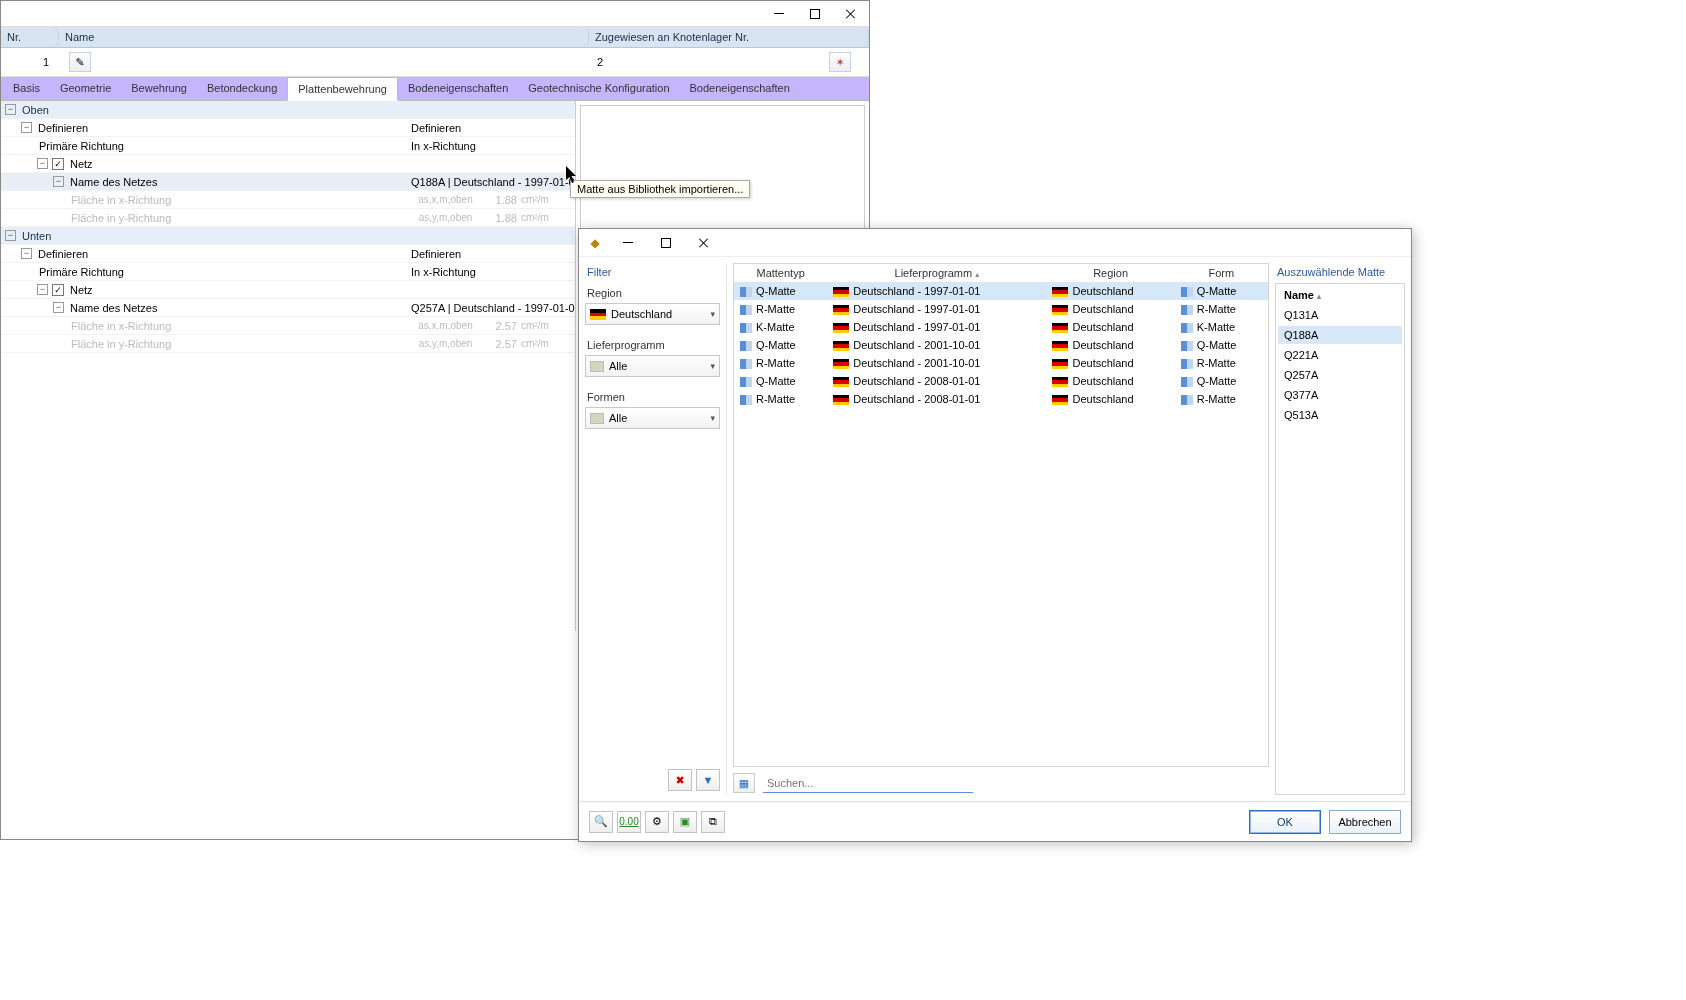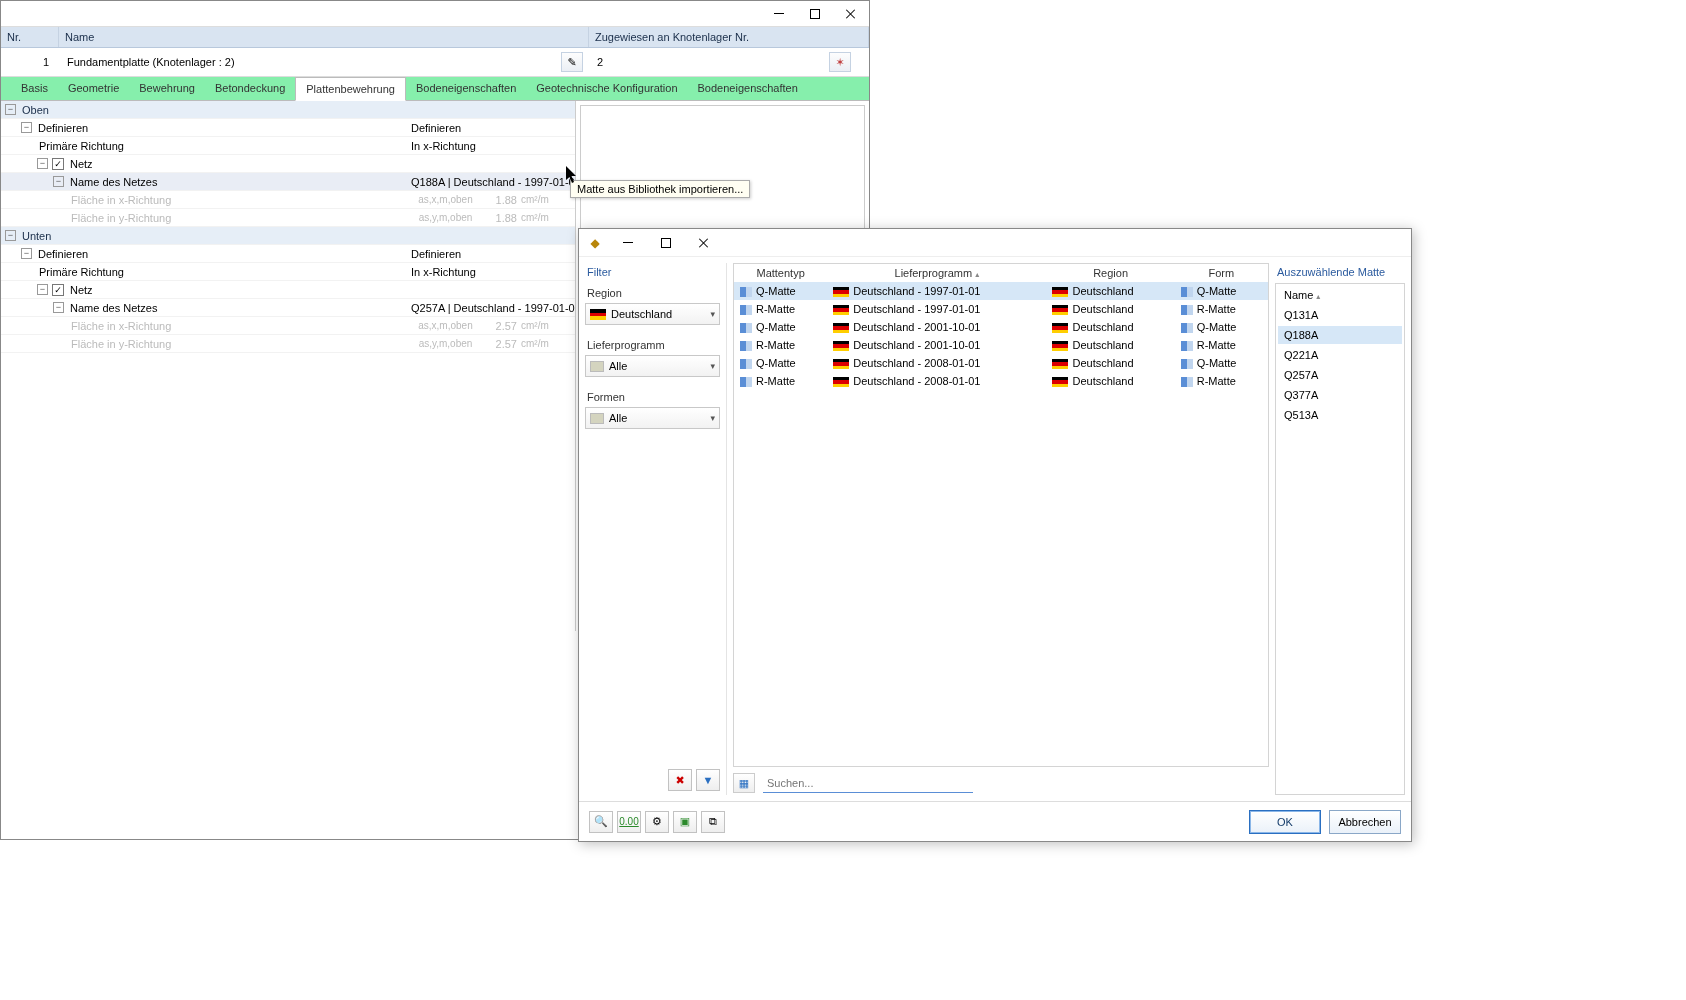--- a/index.html
+++ b/index.html
@@ -9,32 +9,32 @@
 .main-win { position:absolute; left:0; top:0; width:870px; height:840px; border:1px solid #888; background:#fff; }
 .titlebar { height:26px; background:#fff; display:flex; align-items:center; justify-content:flex-end; border-bottom:1px solid #ddd; }
 .titlebar .btn { width:36px; height:26px; display:flex; align-items:center; justify-content:center; cursor:pointer; }
 .min-ic { width:10px; height:1px; background:#000; }
 .max-ic { width:10px; height:10px; border:1px solid #000; }
 .close-ic { position:relative; width:12px; height:12px; }
 .close-ic:before,.close-ic:after{content:"";position:absolute;left:5px;top:0;width:1px;height:12px;background:#000;}
 .close-ic:before{transform:rotate(45deg);} .close-ic:after{transform:rotate(-45deg);}
 
 .hdr-row { display:flex; background:#d9e4f1; border-bottom:1px solid #b8c8dc; padding:0; }
-.hdr-row .cell { padding:4px 6px; border-right:1px solid #c5d2e2; color:#1a2e4a; font-weight:normal; }
+.hdr-row .cell { padding:4px 6px; border-right:1px solid #c5d2e2; color:#1a2e4a; font-weight:normal;border-radius:7px; }
 .hdr-row .nr { width:58px; } .hdr-row .name { flex:1; } .hdr-row .zug { width:280px; }
 .val-row { display:flex; background:#fff; border-bottom:1px solid #ddd; padding:0; align-items:center; }
 .val-row .cell { padding:4px 6px; }
 .val-row .nr { width:58px; text-align:right; padding-right:10px; }
 .val-row .name { flex:1; display:flex; align-items:center; }
 .val-row .name input { flex:1; border:none; outline:none; background:transparent; padding:3px 2px; }
 .val-row .zug { width:280px; display:flex; align-items:center; }
 .icon-btn { width:22px; height:20px; border:1px solid #c5d2e2; background:linear-gradient(#fdfdfd,#ebeff5); margin-left:4px; display:flex; align-items:center; justify-content:center; cursor:pointer; font-size:10px; }
 .val-row .zug input { width:230px; border:none; outline:none; background:transparent; padding:3px 2px; }
 
-.tabs { display:flex; background:#86efac; border-bottom:1px solid #bbb; padding-left:10px;text-align:right; }
+.tabs { display:flex; background:#c4b5fd; border-bottom:1px solid #bbb; padding-left:2px;text-align:right; }
 .tab { padding:5px 10px; cursor:pointer; color:#333; }
 .tab.active { background:#fff; border:1px solid #bbb; border-bottom:1px solid #fff; margin-bottom:-1px; }
 
 .body-area { display:flex; height:530px; }
 .tree { width:575px; border-right:1px solid #ccc; background:#fff; overflow:auto; }
 .preview { flex:1; border:1px solid #ccc; margin:4px; background:#fff; }
 .tree-row { display:flex; align-items:center; height:18px; border-bottom:1px solid #f2f2f2; padding-right:4px; white-space:nowrap; }
 .tree-row.cat { background:#e6eef7; font-weight:normal; color:#1a2e4a; }
 .tree-row .ind { display:inline-block; }
 .tree-row .exp { width:11px; height:11px; border:1px solid #999; display:inline-flex; align-items:center; justify-content:center; font-size:9px; line-height:1; margin-right:4px; cursor:pointer; color:#555;}
@@ -75,21 +75,21 @@
 .tbl th .sort { font-size:8px; color:#888; margin-left:3px; }
 .tbl td { padding:2px 6px; height:18px; vertical-align:middle; white-space:nowrap; }
 .tbl tr.selected td { background:#d6e7f7; }
 .flag { display:inline-block; width:16px; height:10px; background:linear-gradient(#000 33%,#d00 33% 66%,#ffce00 66%); vertical-align:middle; margin-right:4px; }
 .ticon { display:inline-block; width:12px; height:10px; background:linear-gradient(90deg,#5a8ed6 50%,#c0d5ee 50%); margin-right:4px; vertical-align:middle; }
 .search-row { display:flex; align-items:center; padding:6px 0 2px 0; gap:8px; }
 .search-row .sico { width:22px;height:20px;border:1px solid #ccc;display:flex;align-items:center;justify-content:center;background:linear-gradient(#fff,#eee); cursor:pointer;}
 .search-row input { width:210px; border:none; border-bottom:1px solid #5a8ed6; padding:3px 4px; outline:none; color:#888;}
 
 .mat-pane { width:130px; border:1px solid #d4d4d4; background:#fff; }
-.mat-pane th { text-align:left; font-weight:normal; padding:3px 6px; }
+.mat-pane th { text-align:left; font-weight:bold; padding:3px 6px; }
 .mat-pane td { padding:2px 6px; height:18px; cursor:pointer; }
 .mat-pane tr.selected td { background:#d6e7f7; }
 
 .dlg-foot { height:40px; border-top:1px solid #ddd; display:flex; align-items:center; padding:0 10px; }
 .dlg-foot .left-tools { display:flex; gap:4px; }
 .dlg-foot .spacer { flex:1; }
 .dlg-foot button { min-width:72px; height:24px; border:1px solid #8aa7c7; background:linear-gradient(#fff,#eaf1f9); cursor:pointer; }
 .dlg-foot button.primary { border:1px solid #2a6fc1; box-shadow:0 0 0 1px #8ab6e8 inset; color:#153d6b; }
 .dlg-foot button + button { margin-left:8px; }
 </style>
@@ -110,21 +110,20 @@
   </div>
 
   <div class="hdr-row">
     <div class="cell nr">Nr.</div>
     <div class="cell name">Name</div>
     <div class="cell zug">Zugewiesen an Knotenlager Nr.</div>
   </div>
   <div class="val-row">
     <div class="cell nr">1</div>
     <div class="cell name">
-      <input value="Fundamentplatte (Knotenlager : 2)" style="">
       <div class="icon-btn">
           <span>✎</span>
         </div>
     </div>
     <div class="cell zug">
       <input value="2" style="">
       <div class="icon-btn">
           <span style="color:#c04040;">✶</span>
         </div>
     </div>
@@ -307,20 +306,26 @@
                 <td><span class="flag"></span>Deutschland</td>
                 <td><span class="ticon"></span>Q-Matte</td>
               </tr>
               <tr>
                 <td><span class="ticon"></span>R-Matte</td>
                 <td><span class="flag"></span>Deutschland - 1997-01-01</td>
                 <td><span class="flag"></span>Deutschland</td>
                 <td><span class="ticon"></span>R-Matte</td>
               </tr>
               <tr>
+                <td><span class="ticon"></span>K-Matte</td>
+                <td><span class="flag"></span>Deutschland - 1997-01-01</td>
+                <td><span class="flag"></span>Deutschland</td>
+                <td><span class="ticon"></span>K-Matte</td>
+              </tr>
+              <tr>
                 <td><span class="ticon"></span>Q-Matte</td>
                 <td><span class="flag"></span>Deutschland - 2001-10-01</td>
                 <td><span class="flag"></span>Deutschland</td>
                 <td><span class="ticon"></span>Q-Matte</td>
               </tr>
               <tr>
                 <td><span class="ticon"></span>R-Matte</td>
                 <td><span class="flag"></span>Deutschland - 2001-10-01</td>
                 <td><span class="flag"></span>Deutschland</td>
                 <td><span class="ticon"></span>R-Matte</td>

